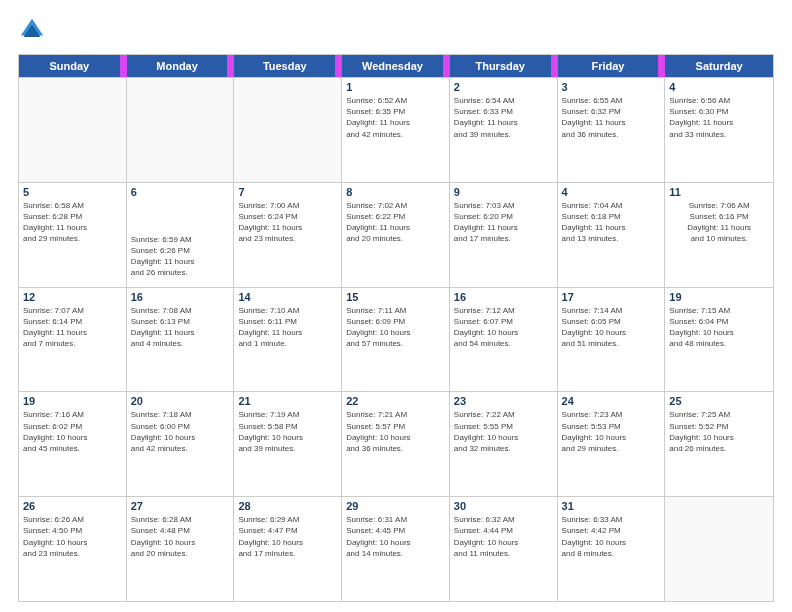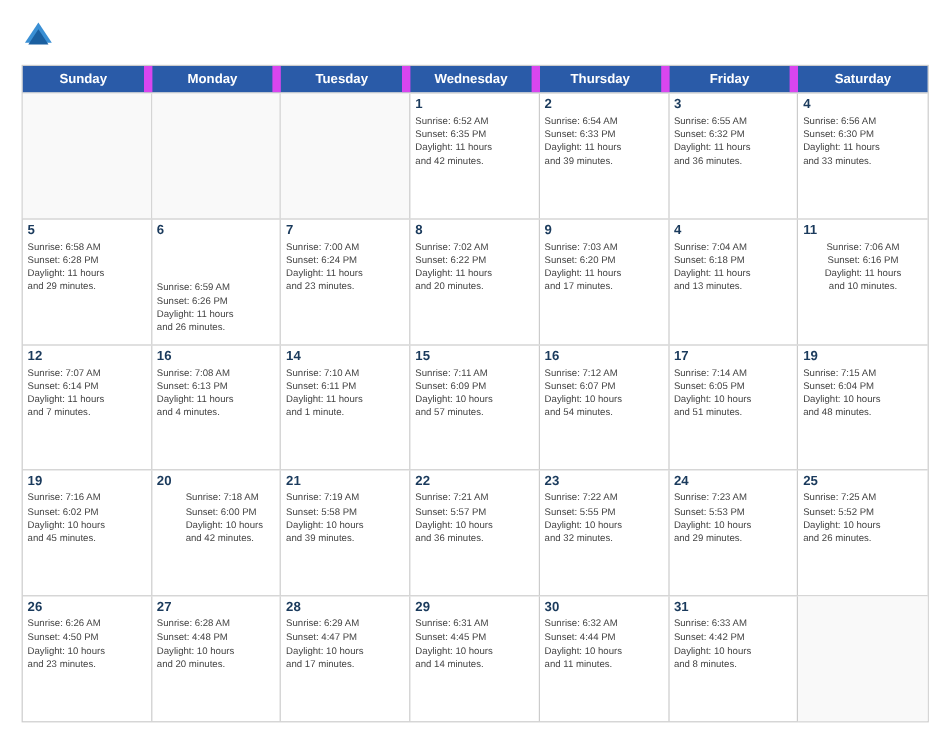--- a/index.html
+++ b/index.html
@@ -277,21 +277,21 @@
         <div class="cal-row">
           <div class="cal-cell">
             <span class="cell-day">19</span>
             <div class="cell-info" style="white-space: pre-line;">Sunrise: 7:16 AM
 Sunset: 6:02 PM
 Daylight: 10 hours
 and 45 minutes.</div>
           </div>
           <div class="cal-cell">
             <span class="cell-day">20</span>
-            <div class="cell-info" style="white-space: pre-line; margin-left: 24px;">Sunrise: 7:18 AM
+            <div class="cell-info" style="white-space: pre-line;">Sunrise: 7:18 AM
 Sunset: 6:00 PM
 Daylight: 10 hours
 and 42 minutes.</div>
           </div>
           <div class="cal-cell">
             <span class="cell-day">21</span>
             <div class="cell-info" style="white-space: pre-line;">Sunrise: 7:19 AM
 Sunset: 5:58 PM
 Daylight: 10 hours
 and 39 minutes.</div>

